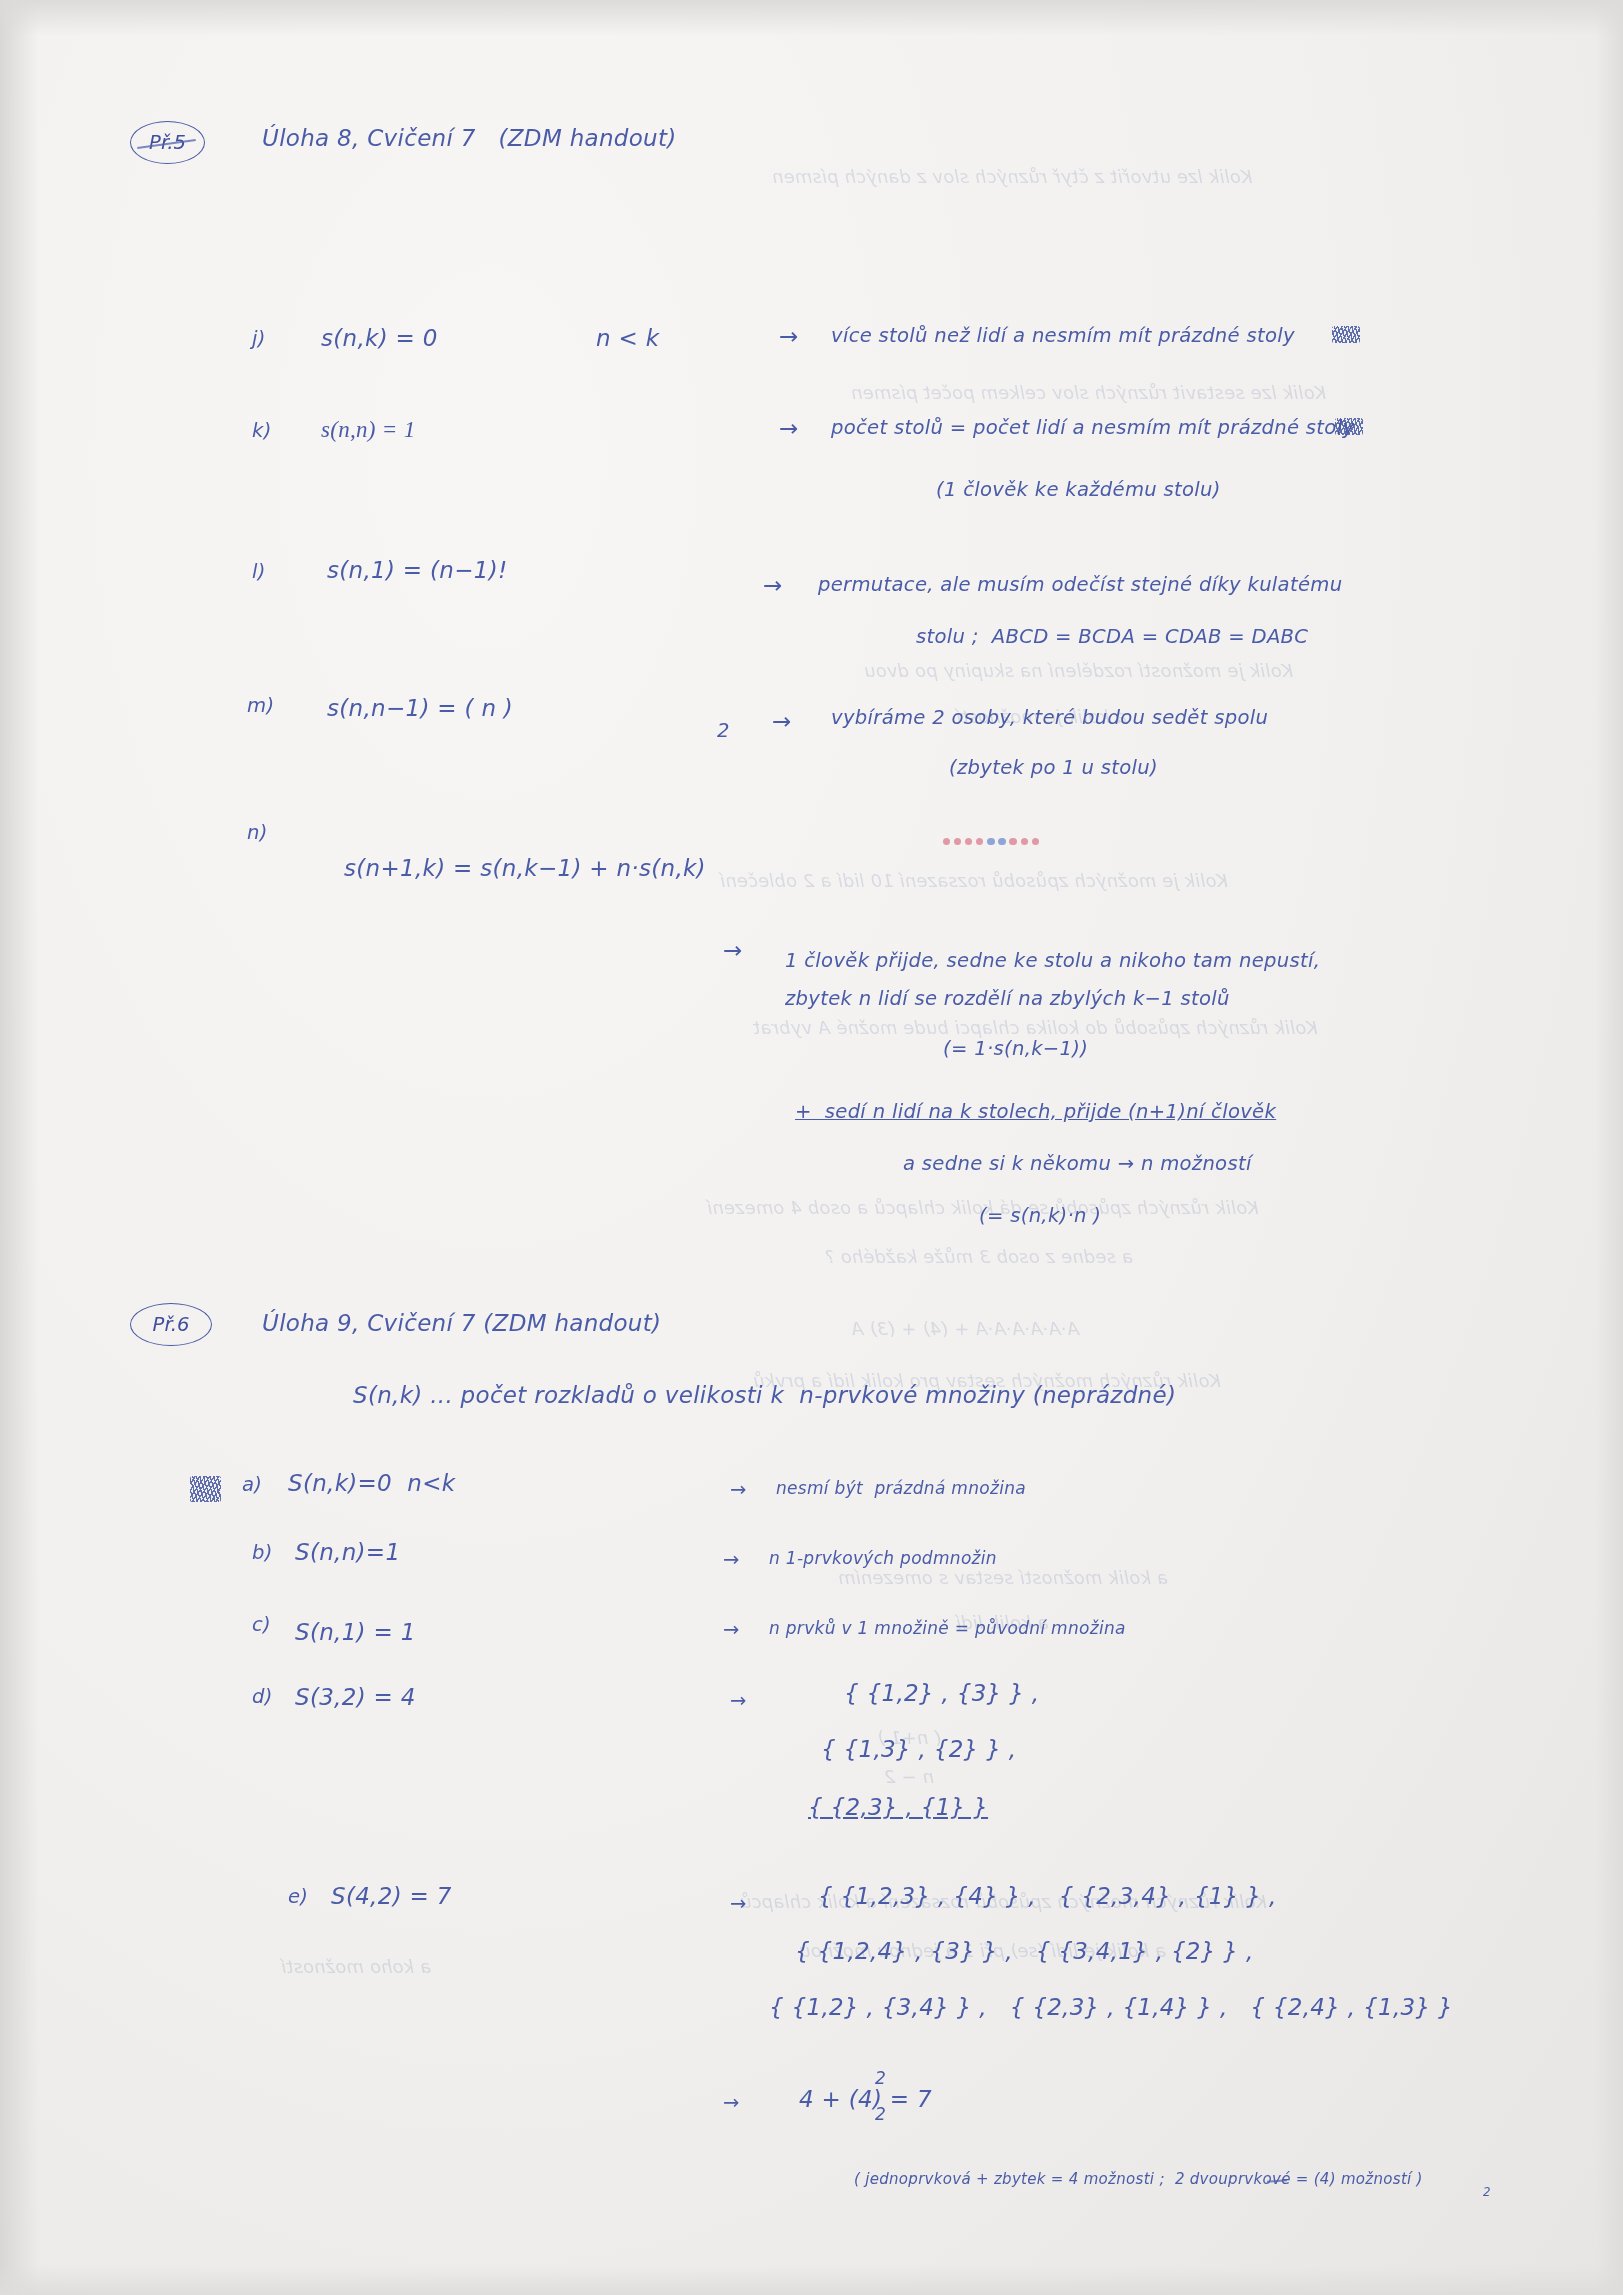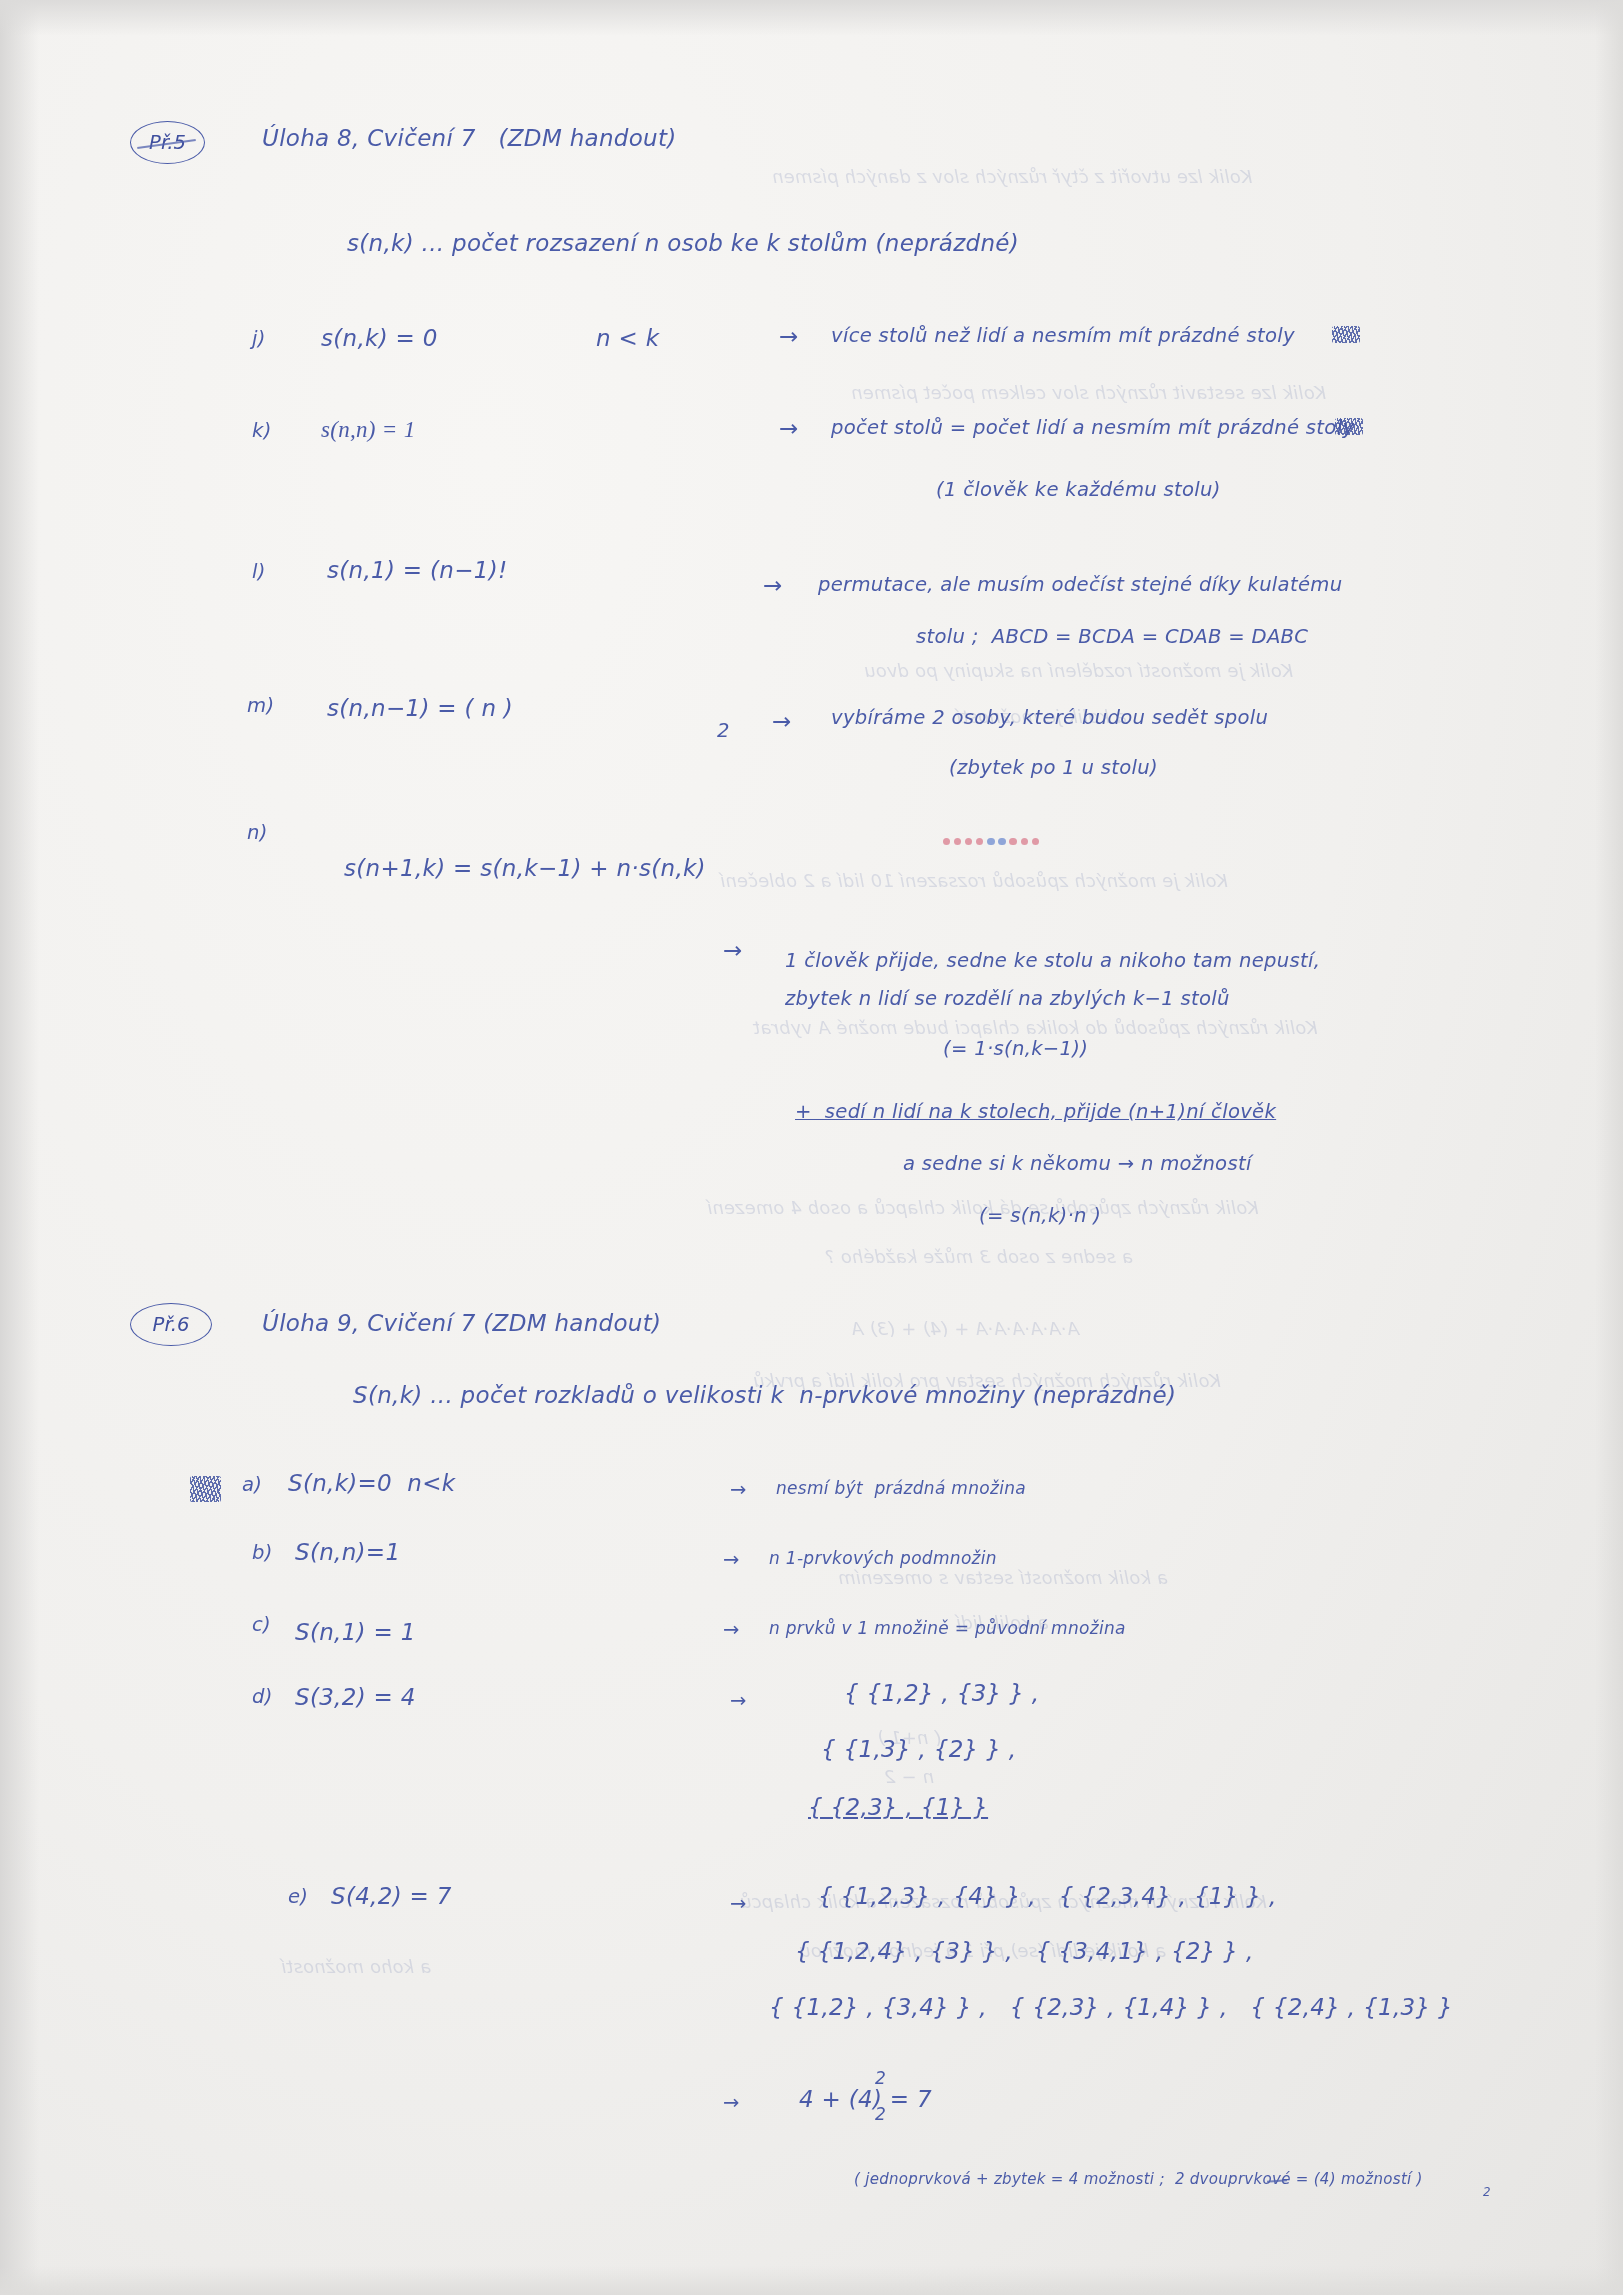--- a/index.html
+++ b/index.html
@@ -135,21 +135,20 @@
   <div class="bleed" style="left:799px; top:1941px;">a kolik je lidí (se) při 1 a jednou možnou</div>
   <div class="bleed" style="left:281px; top:1957px;">a koho možností</div>
 
   <div class="circle-tag" style="left:130px; top:121px; width:73px; height:41px;">
     <span>Př.5</span>
   </div>
   <div class="strike" style="left:137px; top:143px; width:59px; height:2px;"></div>
 
   <div class="hw sz-lg" style="left:262px; top:124px;">Úloha 8, Cvičení 7   (ZDM handout)</div>
 
-  <div class="hw sz-lg" style="left:347px; top:229px;">s(n,k) ... počet rozsazení n osob ke k stolům (neprázdné)</div>
 
   <div class="hw sz-md" style="left:252px; top:327px;">j)</div>
   <div class="hw sz-lg" style="left:321px; top:324px;">s(n,k) = 0</div>
   <div class="hw sz-lg" style="left:596px; top:324px;">n &lt; k</div>
   <div class="hw sz-lg" style="left:779px; top:322px;">→</div>
   <div class="hw sz-md" style="left:831px; top:324px;">více stolů než lidí a nesmím mít prázdné stoly</div>
   <div class="scribble" style="left:1332px; top:326px; width:27.5px; height:17px;"></div>
 
   <div class="hw sz-md" style="left:252px; top:419px;">k)</div>
   <div class="hw sz-lg" style="left:321px; top:416px;font-family:Liberation Serif, serif;">s(n,n) = 1</div>

